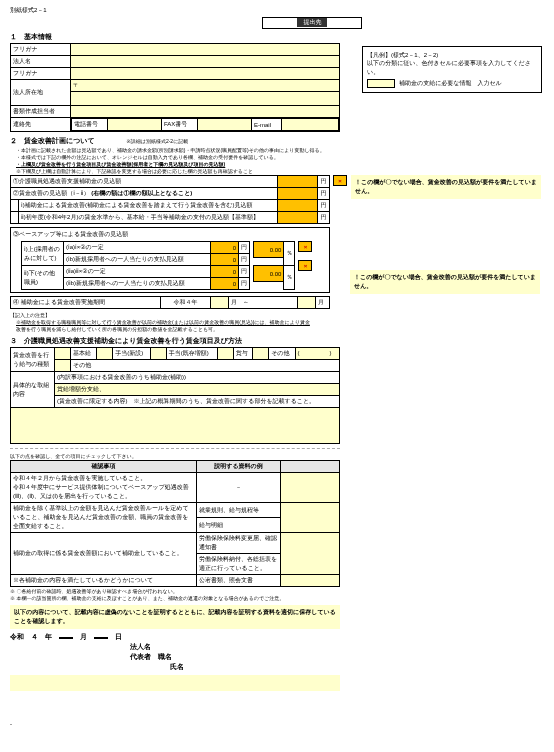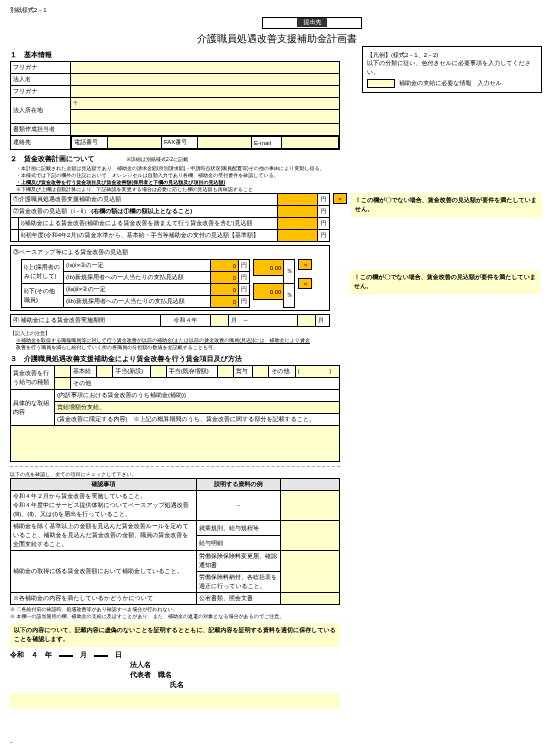--- a/index.html
+++ b/index.html
@@ -45,21 +45,20 @@
 <body>
 
 <div class="page">
 
   <div class="form-label">別紙様式2－1</div>
 
   <div class="row-flex" style="justify-content:center;">
     <div class="submit-box"><span style="background:#333;color:#fff;display:inline-block;padding:0 6px;">提出先</span></div>
   </div>
 
-  <div class="title">介護職員処遇改善支援補助金計画書</div>
 
   <div class="legend">
     <div>【凡例】(様式2－1、2－2)</div>
     <div style="margin-bottom:3px;">以下の分類に従い、色付きセルに必要事項を入力してください。</div>
     <div><span class="legend-swatch"></span><span>補助金の支給に必要な情報　入力セル</span></div>
   </div>
 
   <div class="mainleft">
 
   <div class="sec-heading">１　基本情報</div>

